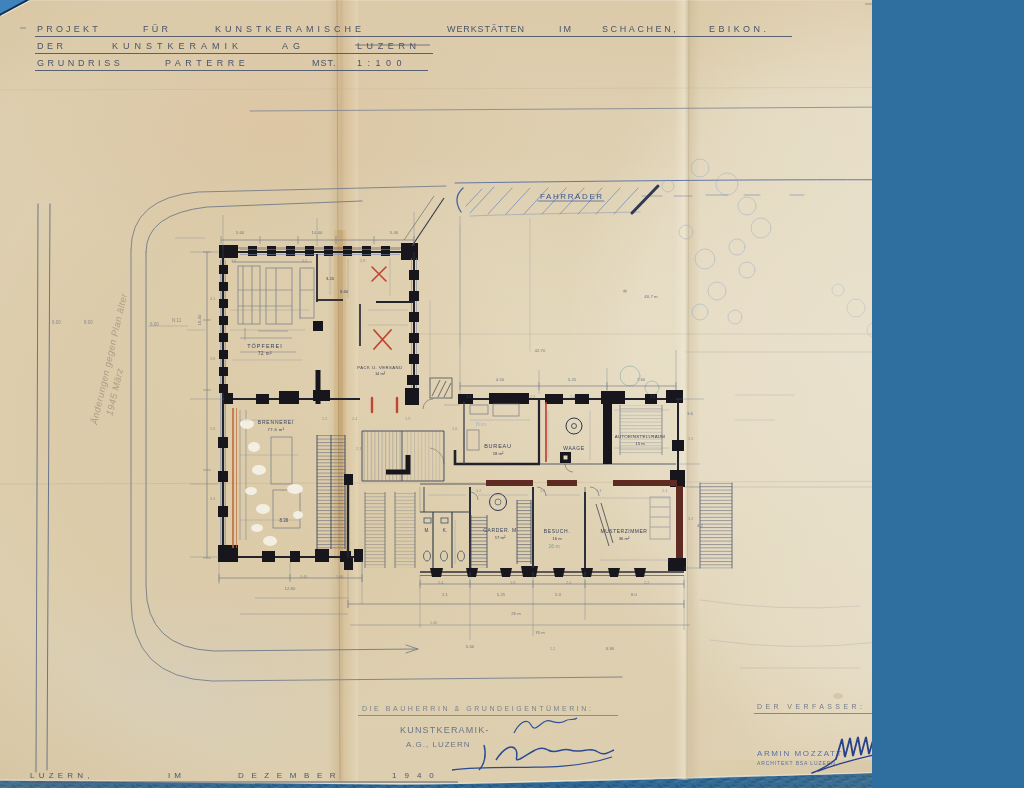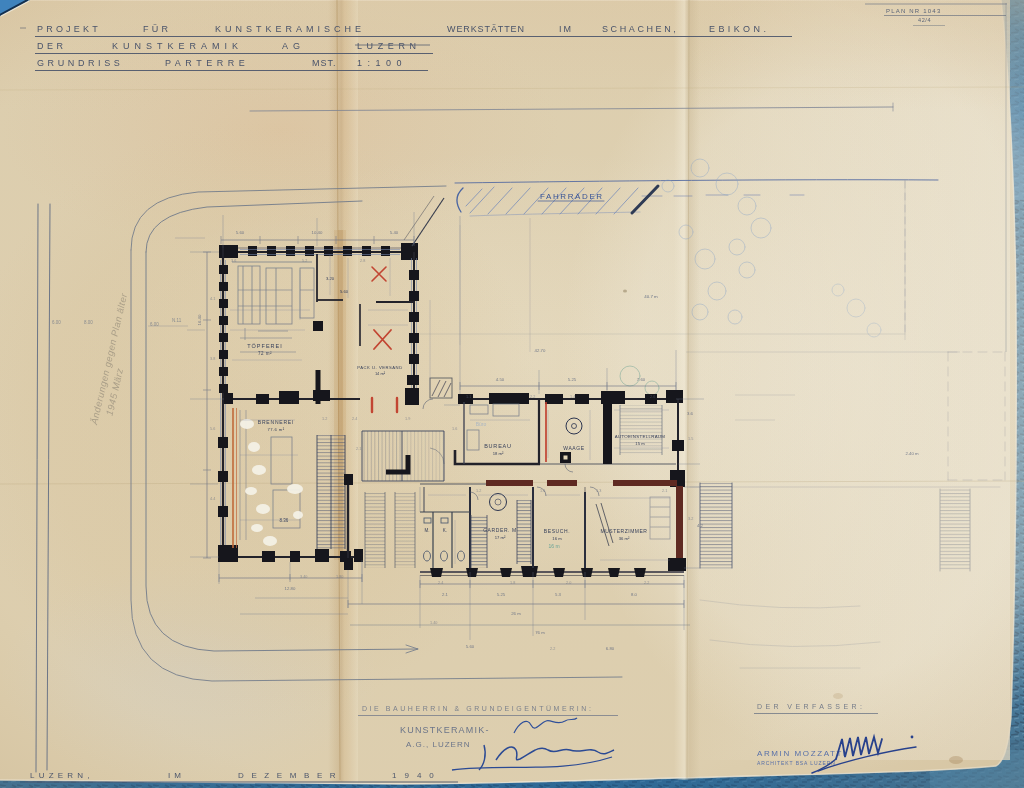--- a/index.html
+++ b/index.html
@@ -1,16 +1,16 @@
 <!DOCTYPE html>
 <html><head>
 <meta charset="utf-8">
 <style>
 html,body{margin:0;padding:0;background:#2e6f9f;}
-#page{position:relative;width:1024px;height:788px;overflow:hidden;font-family:"Liberation Sans",sans-serif;}
+#page{position:relative;width:872px;height:788px;overflow:hidden;font-family:"Liberation Sans",sans-serif;}
 svg text{font-family:"Liberation Sans",sans-serif;}
 </style>
 </head>
 <body>
 <div id="page">
 <svg width="1024" height="788" viewBox="0 0 1024 788">
 <defs>
 <pattern id="carpet" width="17" height="9" patternUnits="userSpaceOnUse">
 <rect width="17" height="9" fill="#2c6d9e"></rect>
 <path d="M0,2 l6,1 M8,6 l7,-1 M3,8 l5,0 M12,2 l4,2" stroke="#1b4c77" stroke-width="1.6" fill="none"></path>

